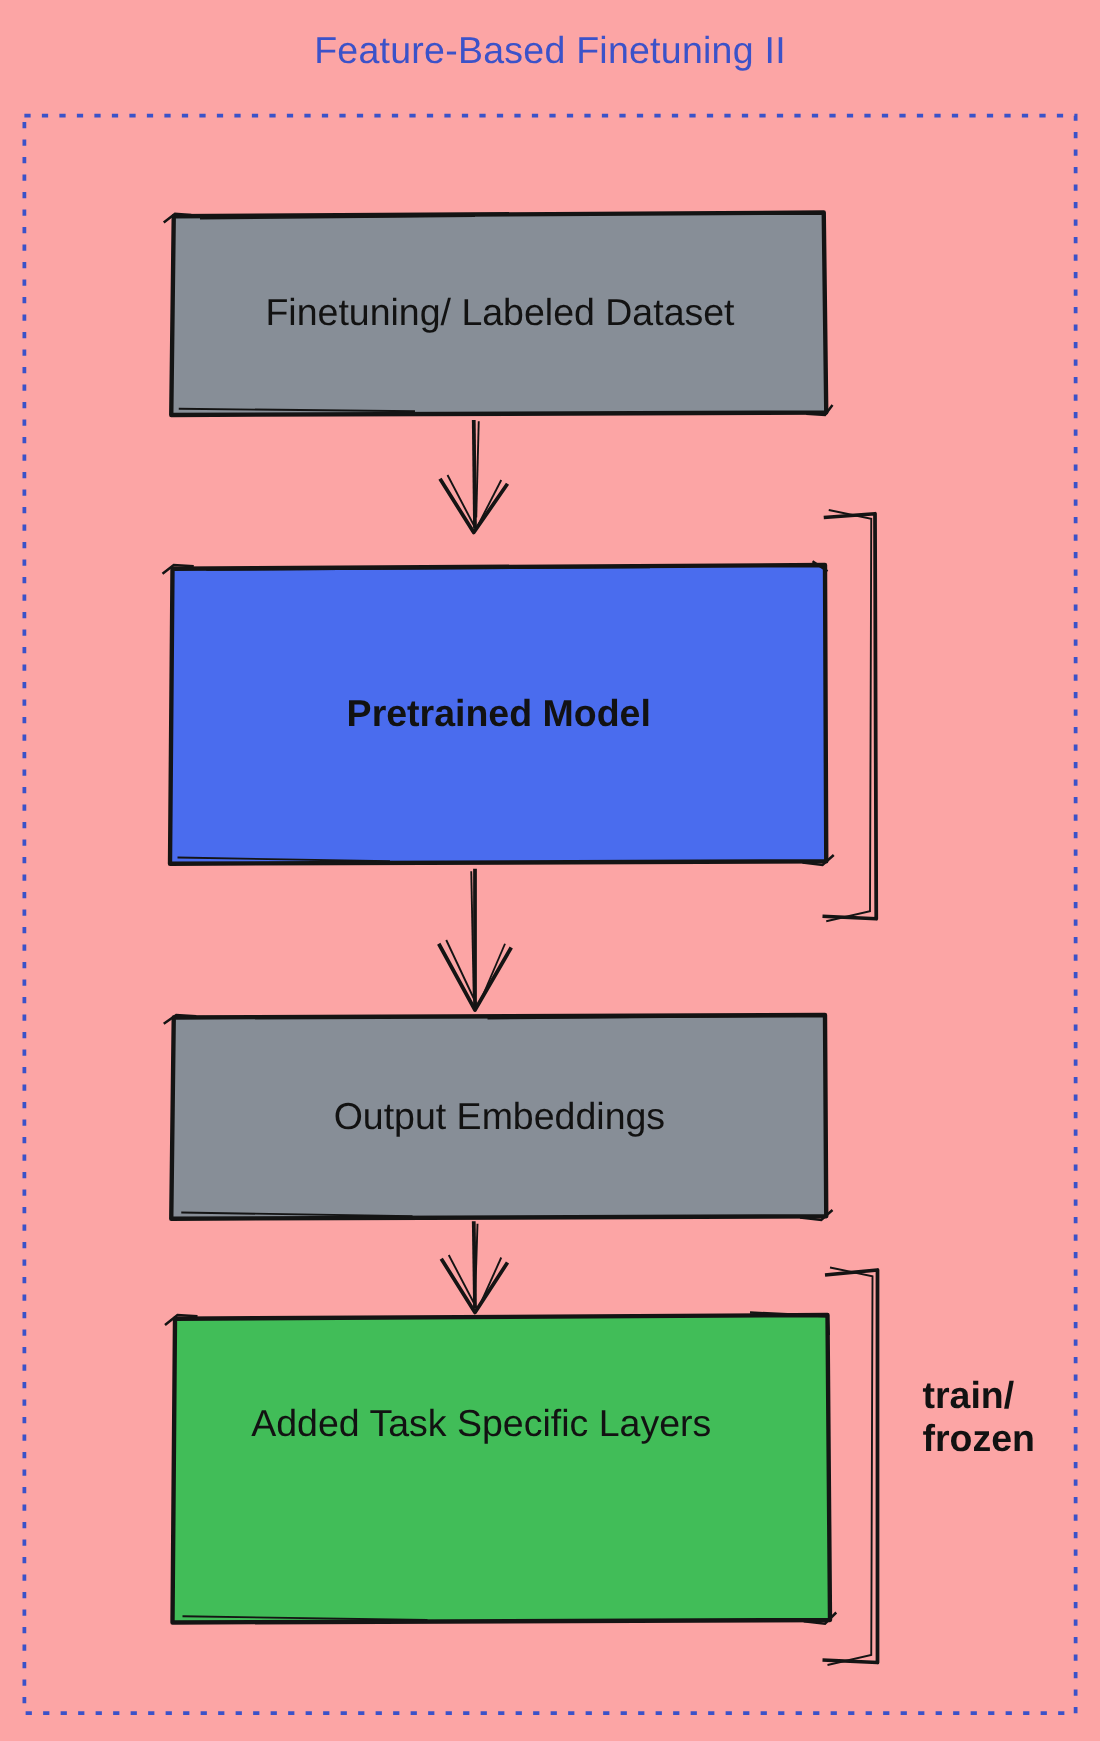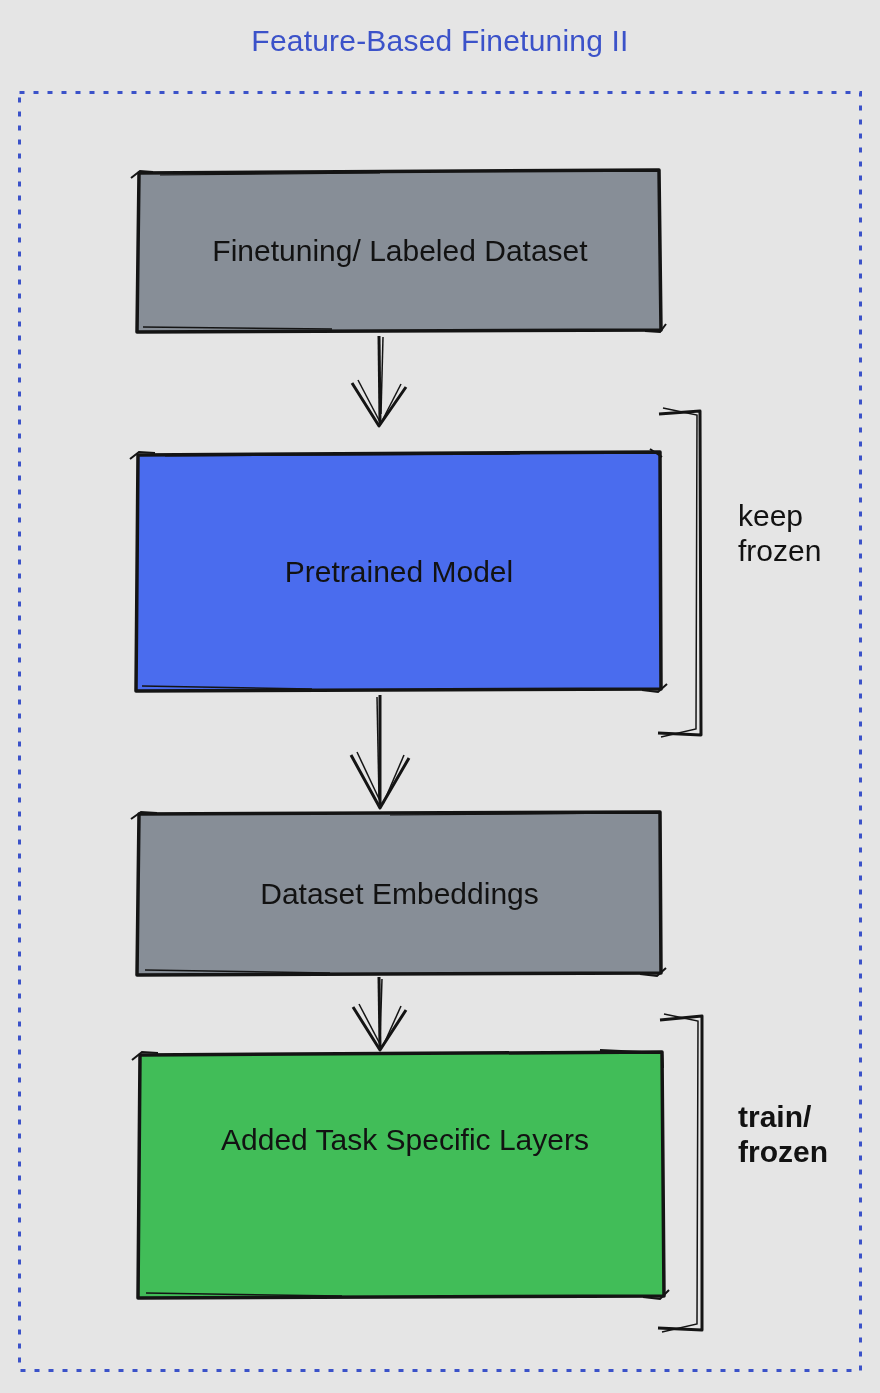--- a/index.html
+++ b/index.html
@@ -5,21 +5,21 @@
   html, body {
     margin: 0;
     padding: 0;
     background: #ffffff;
     font-family: "Liberation Sans", "DejaVu Sans", sans-serif;
   }
   .canvas {
     position: relative;
     width: 880px;
     height: 1393px;
-    background: #e5e5e5;
+    background: #fca5a5;
     overflow: hidden;
   }
   .diagram-svg {
     position: absolute;
     left: 0;
     top: 0;
     width: 880px;
     height: 1393px;
   }
   .title {
@@ -36,23 +36,23 @@
     display: flex;
     align-items: center;
     justify-content: center;
     box-sizing: border-box;
     color: #121212;
     font-size: 30px;
     text-align: center;
     pointer-events: none;
   }
   .label-dataset   { left: 138px; top: 170px; width: 524px; height: 162px; }
-  .label-pretrained{ left: 136px; top: 452px; width: 526px; height: 239px; }
+  .label-pretrained{ left: 136px; top: 452px; width: 526px; height: 239px; font-weight: bold; }
   .label-output    { left: 137px; top: 812px; width: 525px; height: 163px; }
-  .label-added     { left: 142px; top: 1052px; width: 526px; height: 176px; }
+  .label-added     { left: 122px; top: 1052px; width: 526px; height: 176px; }
   .annot {
     position: absolute;
     color: #121212;
     font-size: 30px;
     line-height: 35px;
     text-align: left;
     pointer-events: none;
   }
   .annot-keep-frozen  { left: 738px; top: 498px; }
   .annot-train-update { left: 738px; top: 1099px; font-weight: bold; }
@@ -137,27 +137,23 @@
     <g stroke="#141414" fill="none">
       <path d="M660 1020 L702 1016 L702 1330 L658 1328" stroke-width="3" stroke-linejoin="round"></path>
       <path d="M664 1014 L698 1021 L697 1324 L662 1332" stroke-width="1.5"></path>
     </g>
   </svg>
 
   <div class="box-label label-dataset">Finetuning/ Labeled Dataset</div>
 
   <div class="box-label label-pretrained">Pretrained Model</div>
 
-  <div class="box-label label-output">Dataset Embeddings</div>
+  <div class="box-label label-output">Output Embeddings</div>
 
   <div class="box-label label-added">Added Task Specific Layers</div>
 
-  <div class="annot annot-keep-frozen">
-    <div>keep</div>
-    <div>frozen</div>
-  </div>
 
   <div class="annot annot-train-update">
     <div>train/</div>
     <div>frozen</div>
   </div>
 
 </div>
 
 </body></html>

